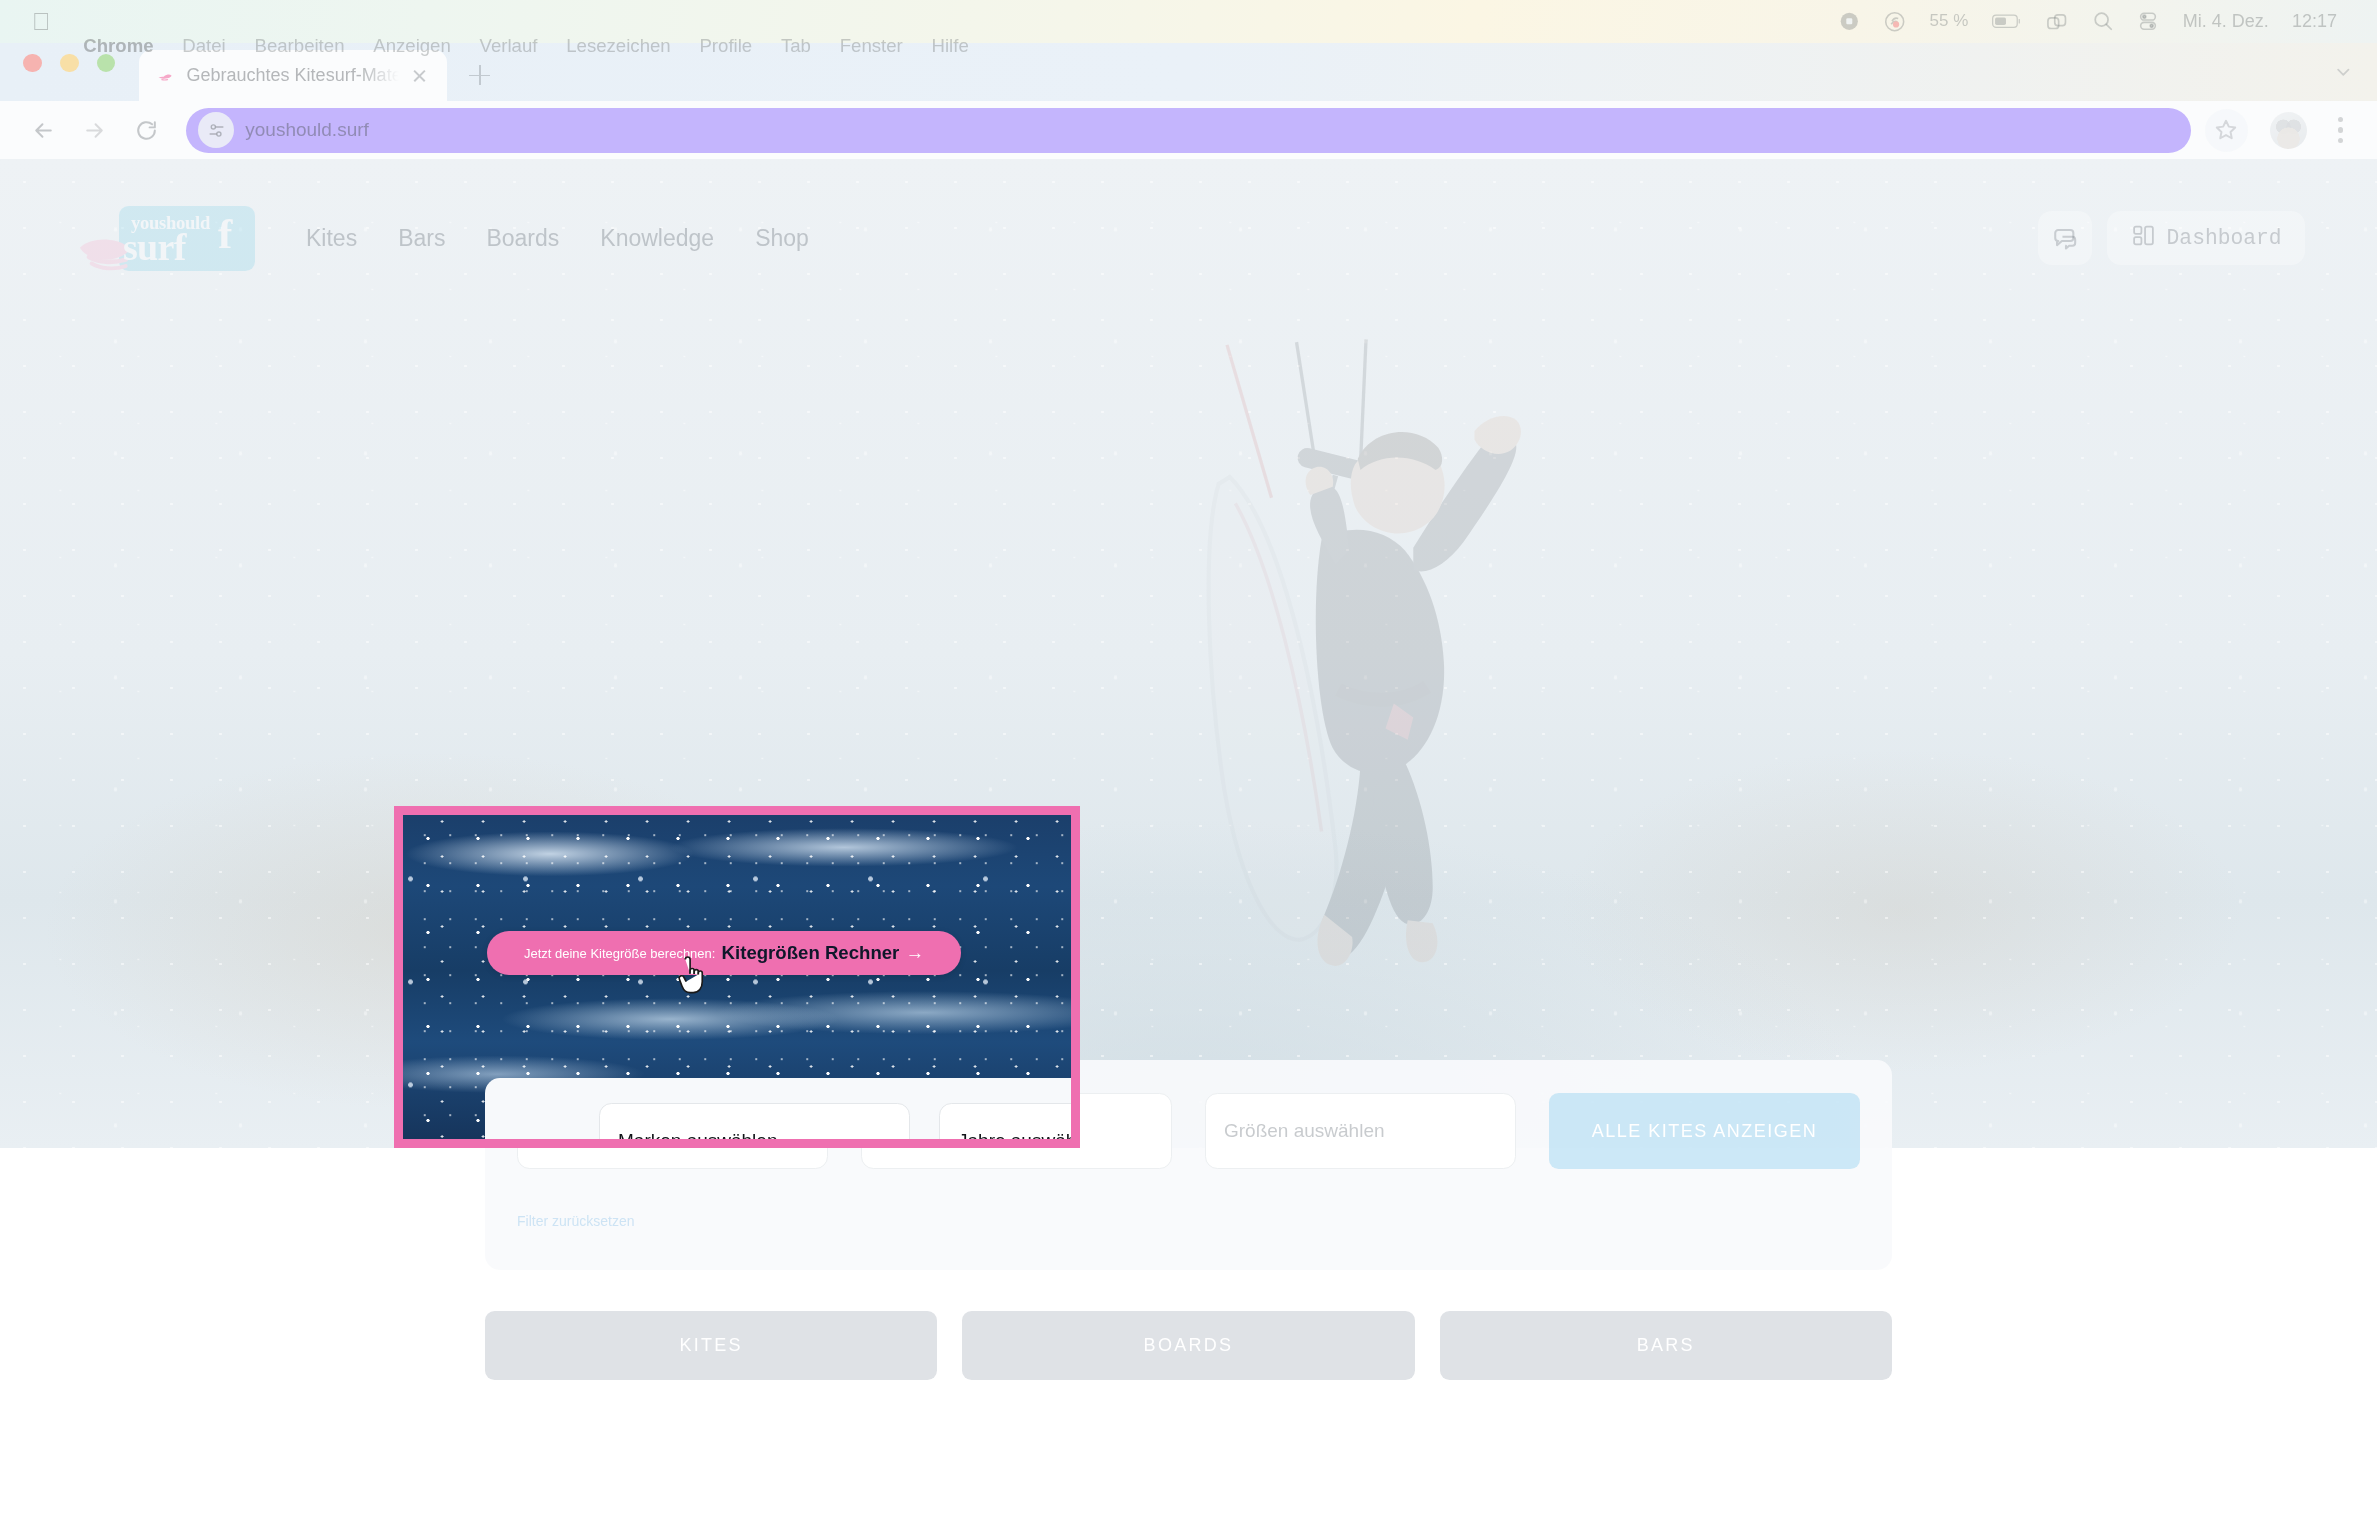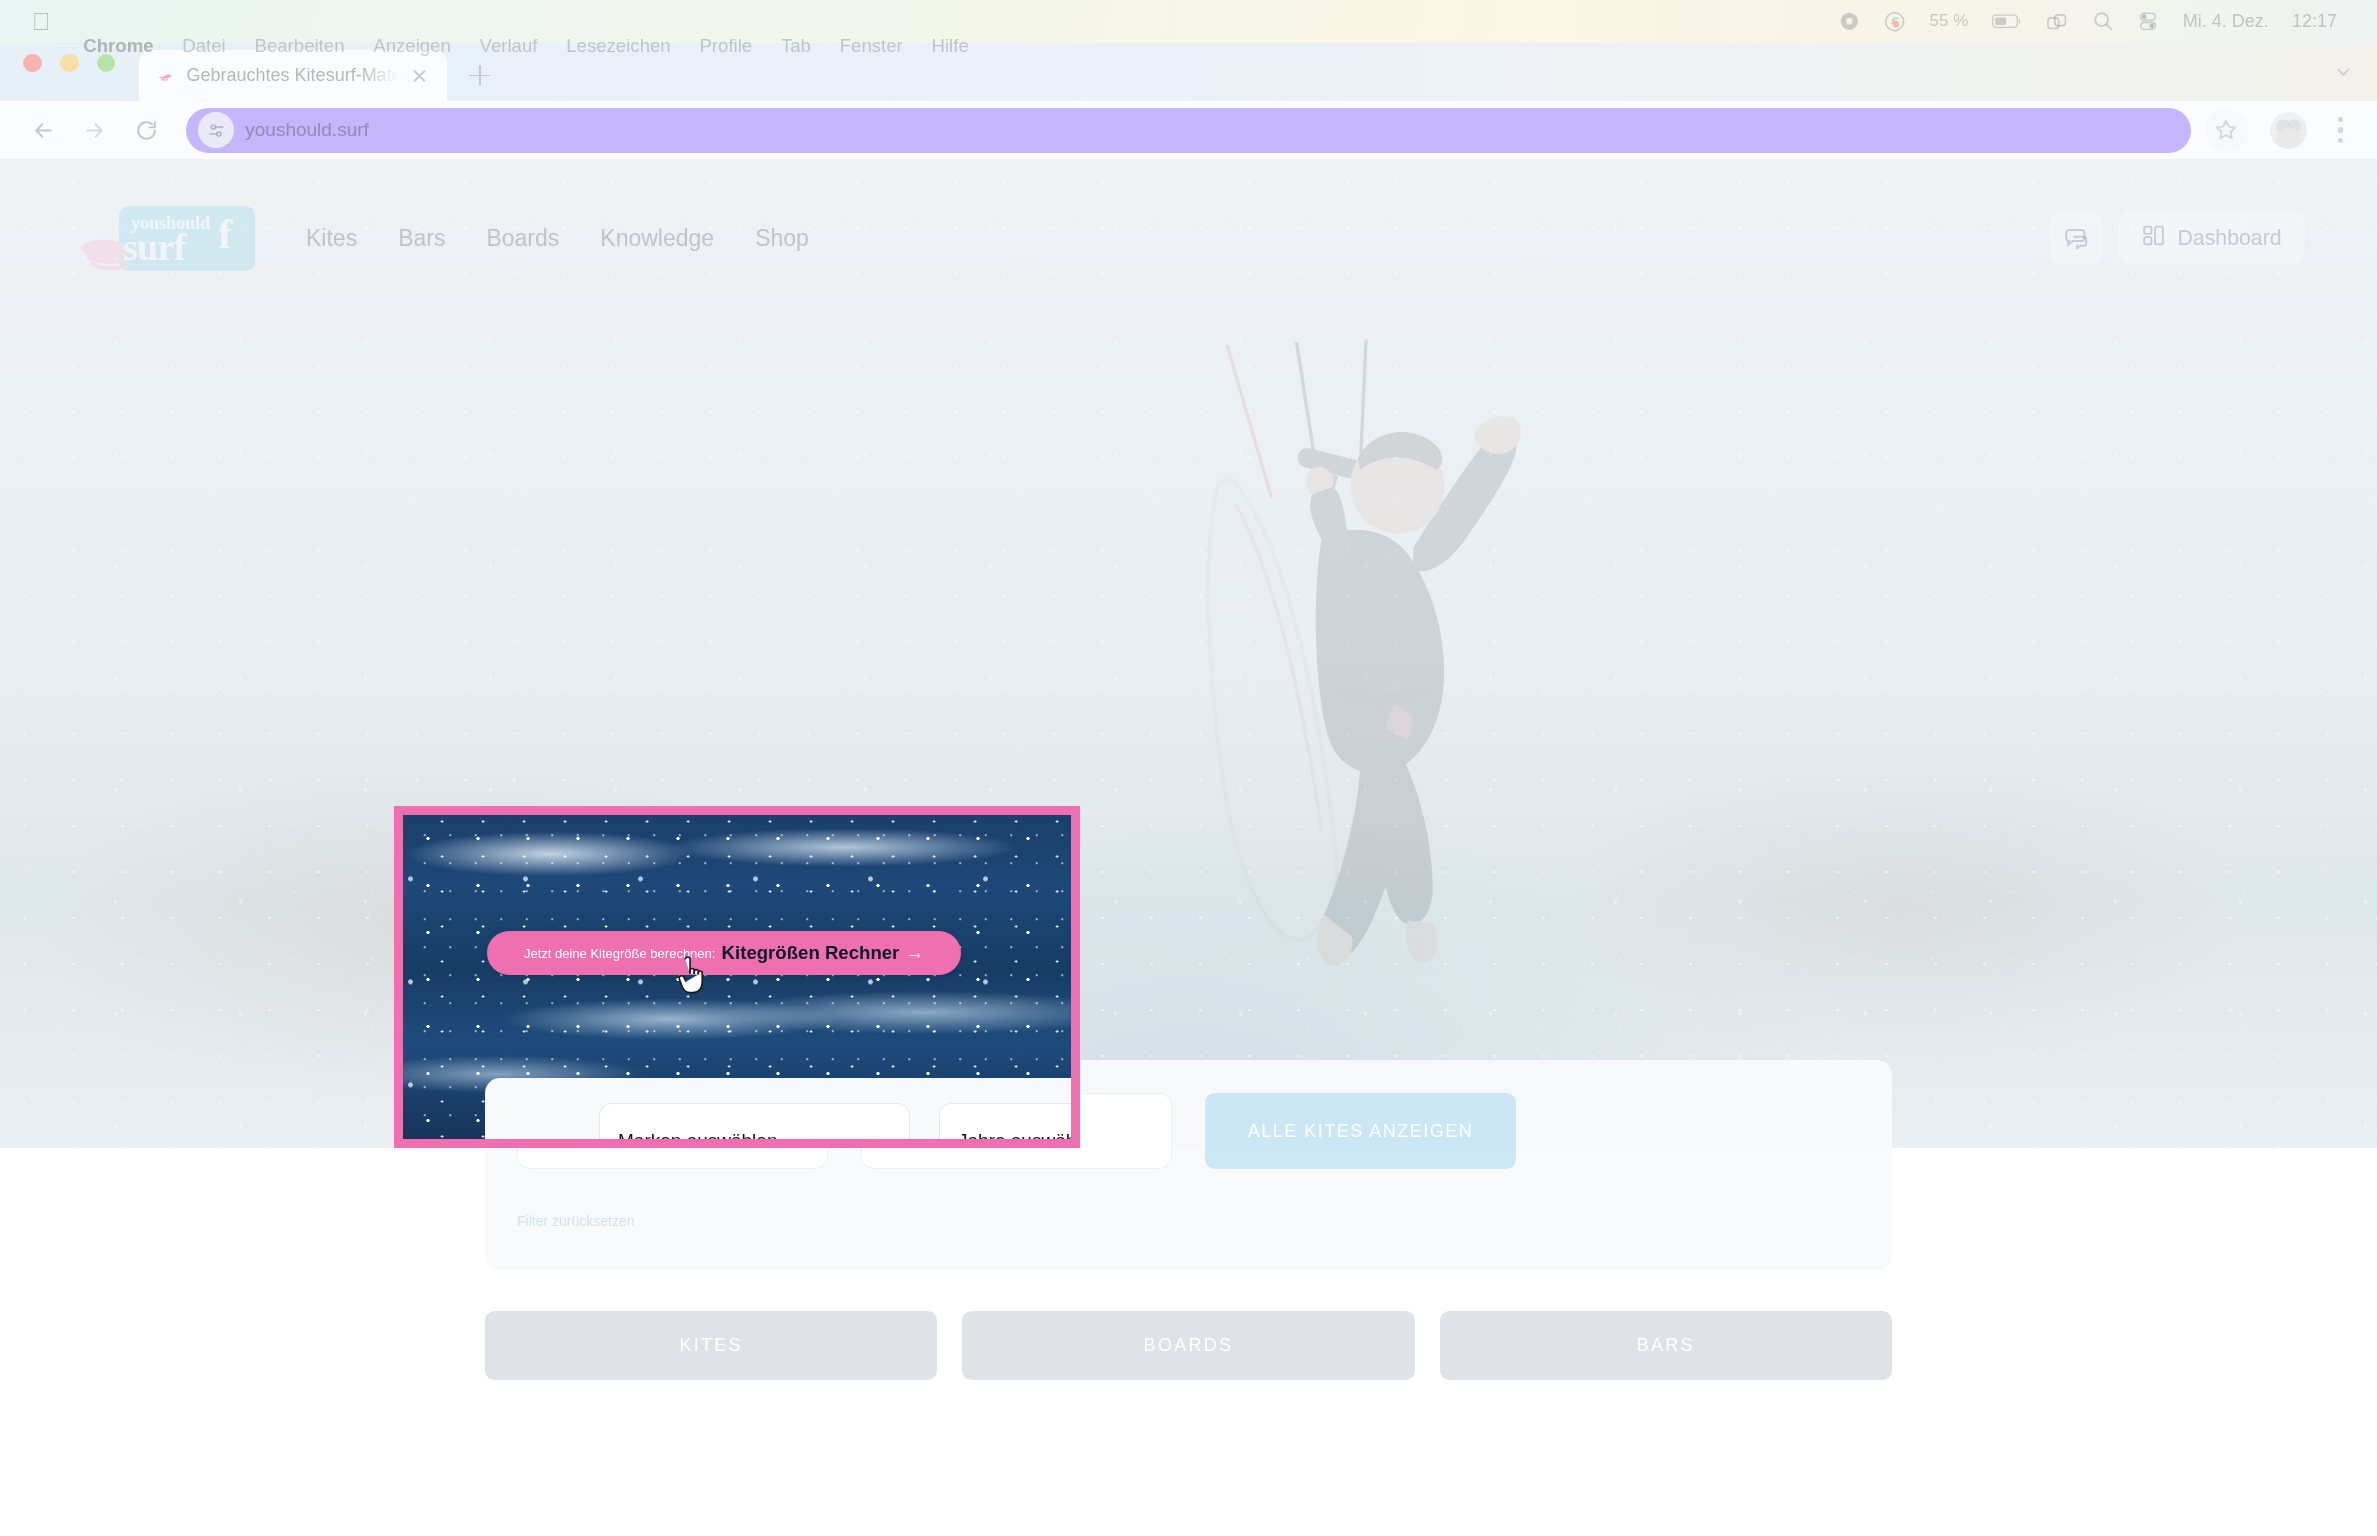--- a/index.html
+++ b/index.html
@@ -287,20 +287,21 @@
     display:flex;align-items:center;justify-content:center;
     color: rgba(105,113,121,0.30);
   }
   .dash-btn {
     height: 54px; border-radius: 13.8px;
     background: rgba(255,255,255,0.30);
     display:flex;align-items:center;justify-content:center;
     gap: 11px; padding: 0 23.4px;
     color: rgba(105,113,121,0.32);
     font-size: 21.3px;
+    font-family: Liberation Mono, monospace;
   }
 
   
   .filter-card {
     position: absolute; left: 485px; top: 901px;
     width: 1407px; height: 210px;
     background: rgba(249,250,252,0.92);
     border-radius: 15px;
     z-index: 10;
   }
@@ -561,20 +562,21 @@
           </span>
           <span>Dashboard</span>
         </div>
       </div>
     </div>
 
     <div class="filter-card">
       <div class="filter-row">
         <div class="select-box w1">Marken auswählen</div>
         <div class="select-box w2">Jahre auswählen</div>
+        <div class="select-box w3">Größen auswählen</div>
         <div class="primary-btn">ALLE KITES ANZEIGEN</div>
       </div>
       <div class="reset-link">Filter zurücksetzen</div>
     </div>
 
     <div class="cat-row">
       <div class="cat-btn">KITES</div>
       <div class="cat-btn">BOARDS</div>
       <div class="cat-btn">BARS</div>
     </div>

